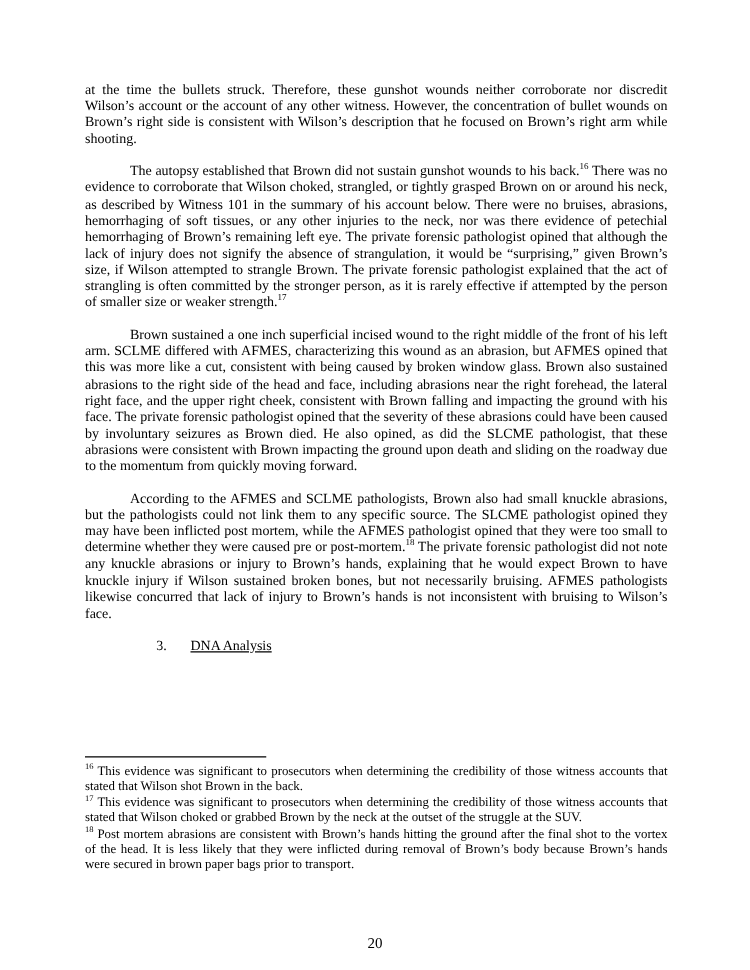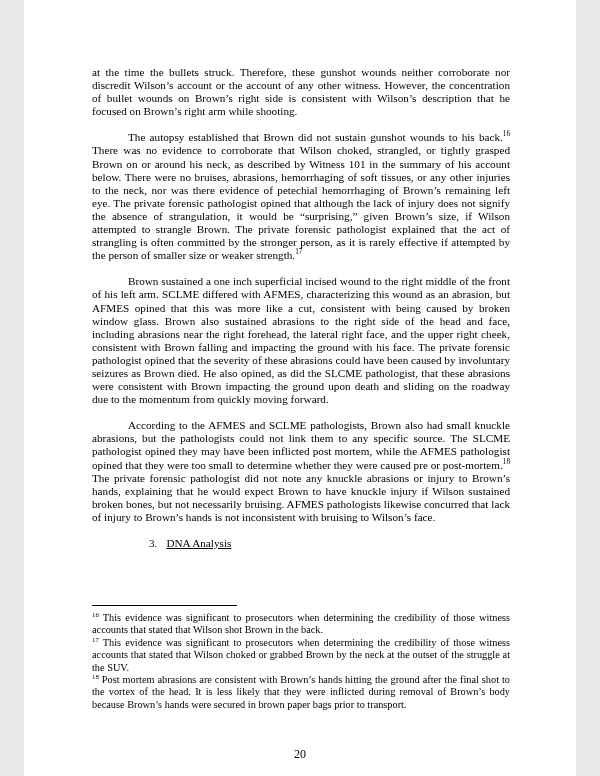--- a/index.html
+++ b/index.html
@@ -2,21 +2,21 @@
 <html><head>
 <meta charset="utf-8">
 <style>
   html, body {
     margin: 0;
     padding: 0;
     background: #e8e8e8;
   }
   .page {
     position: relative;
-    width: 552px;
+    width: 600px;
     height: 776px;
     margin: 0 auto;
     background: #ffffff;
     font-family: "Liberation Serif", serif;
     color: #000000;
     box-sizing: border-box;
     overflow: hidden;
   }
   .content {
     position: absolute;
@@ -39,21 +39,21 @@
     line-height: 0;
     vertical-align: super;
   }
   .heading {
     margin: 0 0 0 57px;
     text-align: left;
     text-indent: 0;
   }
   .h-label {
     text-decoration: underline;
-    margin-left: 9px;
+    margin-left: 19px;
   }
   .footnote-area {
     position: absolute;
     left: 68px;
     right: 66px;
     top: 605px;
     font-size: 10.3px;
     line-height: 12.4px;
     text-align: justify;
   }

